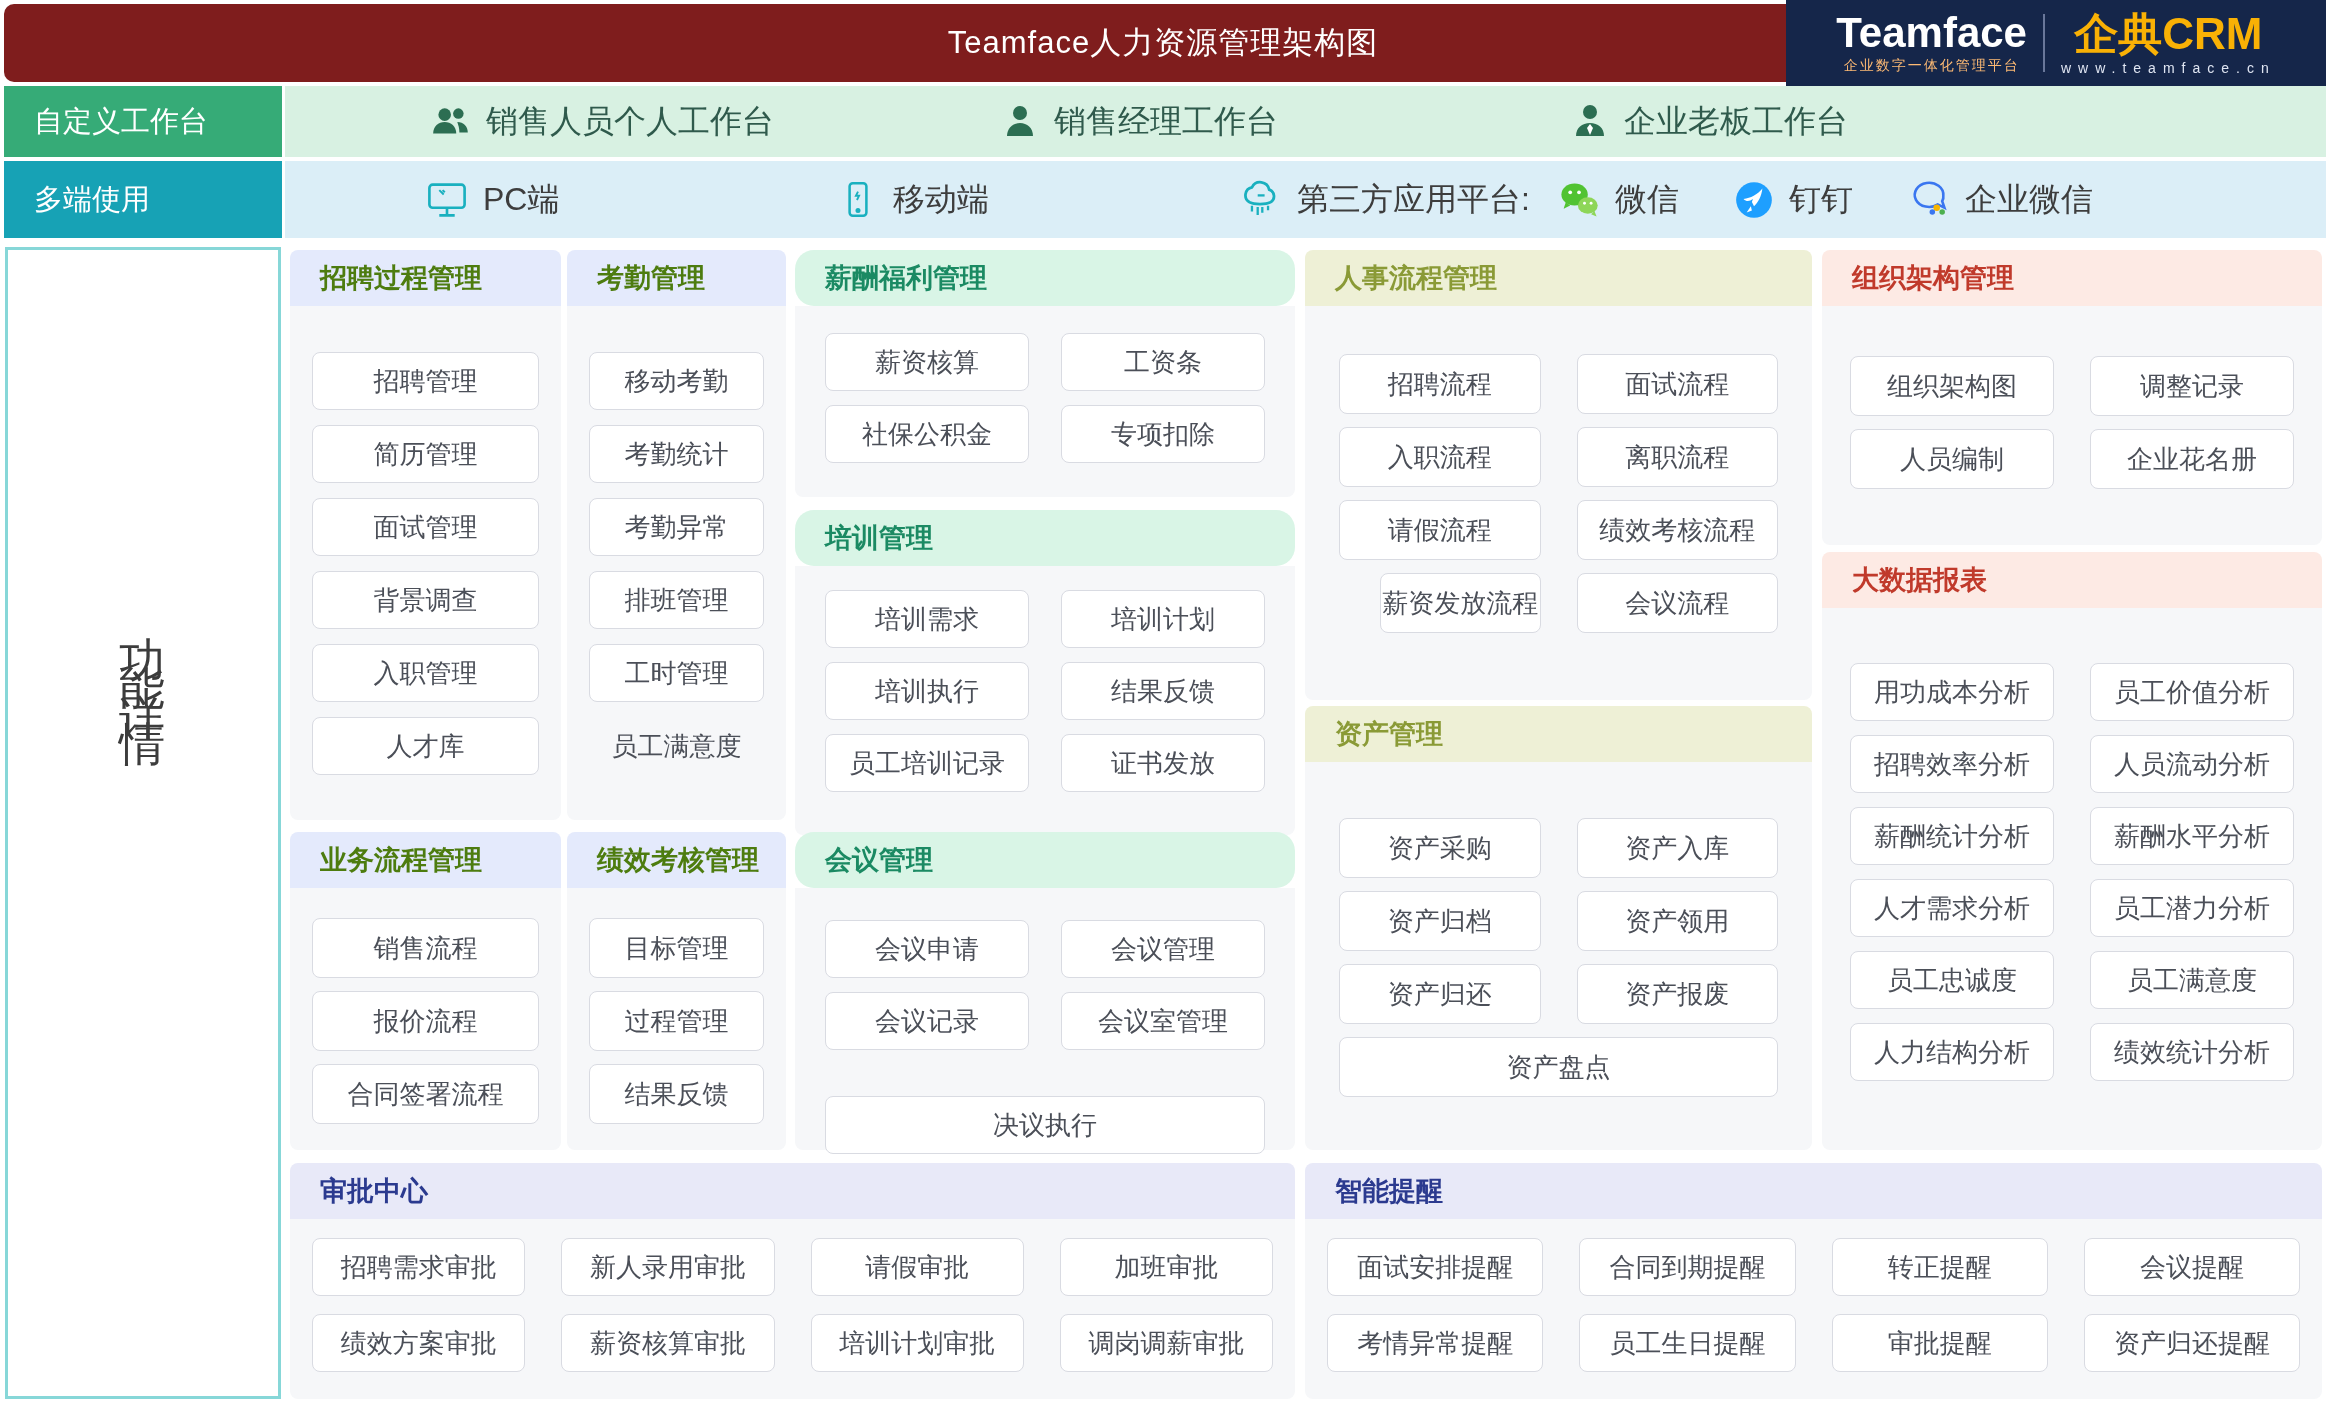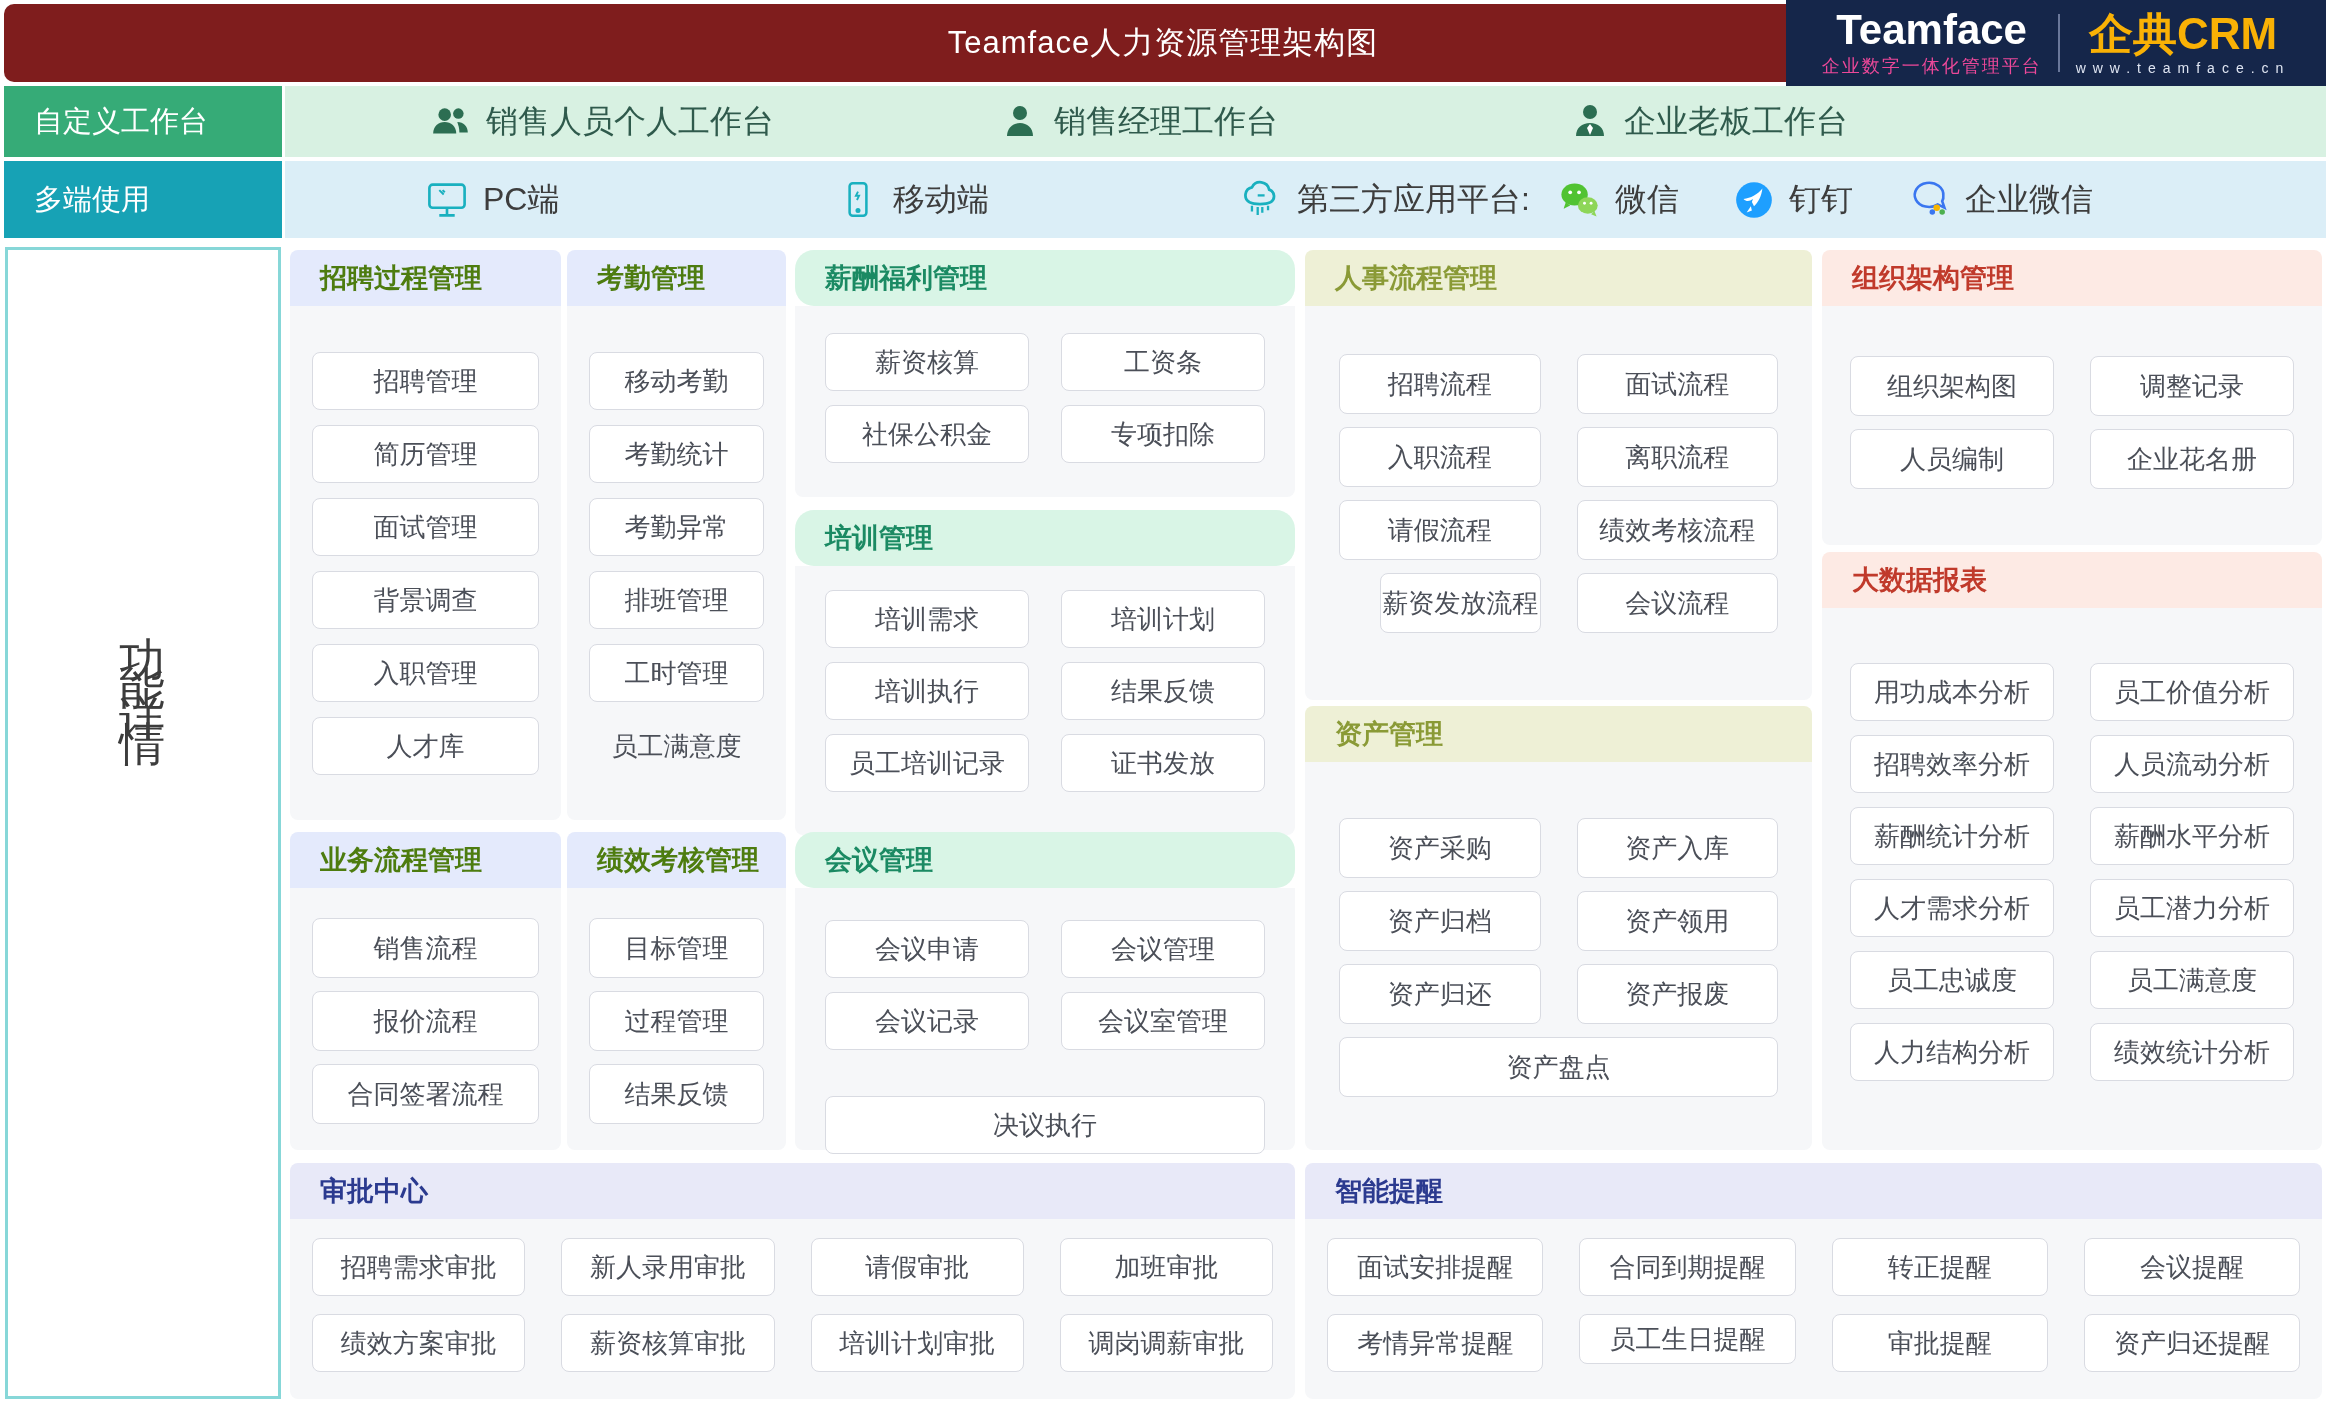--- a/index.html
+++ b/index.html
@@ -7,21 +7,21 @@
        font-family:"Liberation Sans","DejaVu Sans",sans-serif;}
 
   
   .top-bar{position:absolute;left:4px;top:4px;width:2318px;height:78px;background:#7f1d1d;
            border-radius:10px;display:flex;align-items:center;justify-content:center;}
   .top-title{color:#ffffff;font-size:31px;font-weight:500;letter-spacing:1px;}
   .logo-box{position:absolute;right:0;top:0;width:540px;height:86px;background:#15264a;
             display:flex;align-items:center;justify-content:center;gap:16px;z-index:5;}
   .logo-left{display:flex;flex-direction:column;align-items:center;}
   .logo-brand{color:#ffffff;font-size:42px;font-weight:bold;line-height:44px;}
-  .logo-tagline{color:#ec4899;font-size:18px;letter-spacing:2px;margin-top:2px;}
+  .logo-tagline{color:#fdba74;font-size:14px;letter-spacing:2px;margin-top:2px;}
   .logo-divider{width:2px;height:58px;background:#aebadc;opacity:.55;}
   .logo-right{display:flex;flex-direction:column;align-items:center;}
   .logo-product{color:#f9b105;font-size:44px;font-weight:bold;line-height:46px;}
   .logo-site{color:#dfe5f2;font-size:14px;letter-spacing:7px;margin-top:3px;}
 
   
   .band-label{position:absolute;left:4px;width:278px;color:#fff;font-size:29px;
               display:flex;align-items:center;padding-left:30px;box-sizing:border-box;}
   .band{position:absolute;left:285px;width:2041px;}
   .band-item{position:absolute;top:0;height:100%;display:flex;align-items:center;gap:14px;}
@@ -318,20 +318,20 @@
         </div>
       </section>
       <section class="group theme-lavender" style="left: 1305px; top: 1163px; width: 1017px; height: 236px;">
         <div class="group-header">智能提醒</div>
         <div class="group-body" style="grid-template-columns: repeat(4, 1fr); padding: 19px 22px 0px; gap: 18px 36px;">
           <div class="item-btn" style="height: 58px;">面试安排提醒</div>
           <div class="item-btn" style="height: 58px;">合同到期提醒</div>
           <div class="item-btn" style="height: 58px;">转正提醒</div>
           <div class="item-btn" style="height: 58px;">会议提醒</div>
           <div class="item-btn" style="height: 58px;">考情异常提醒</div>
-          <div class="item-btn" style="height: 50px; text-align: center;">员工生日提醒</div>
+          <div class="item-btn" style="height: 58px; text-align: center;">员工生日提醒</div>
           <div class="item-btn" style="height: 58px;">审批提醒</div>
           <div class="item-btn" style="height: 58px;">资产归还提醒</div>
         </div>
       </section>
     </div>
 
 </div>
 
 </body></html>

